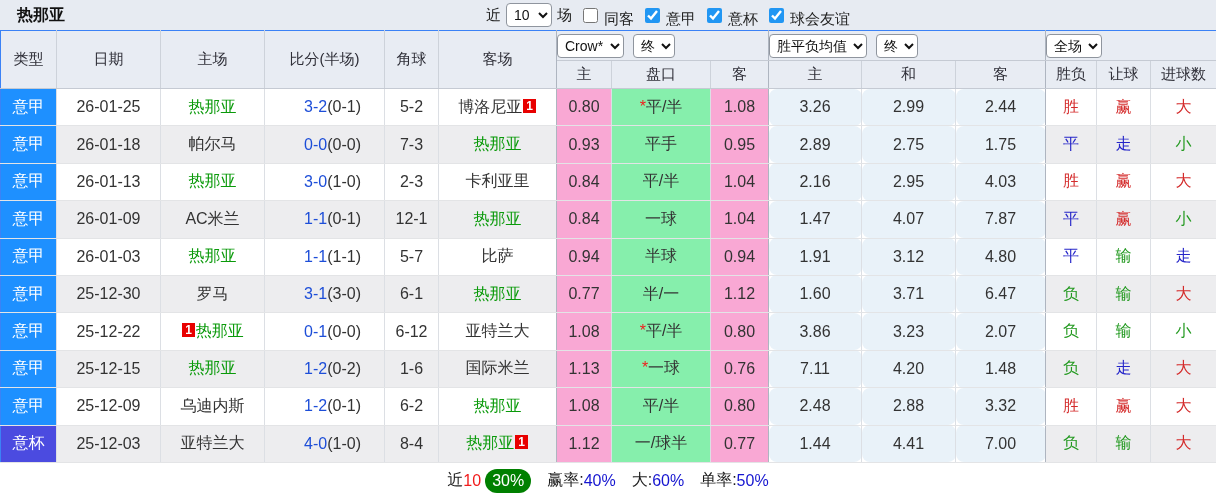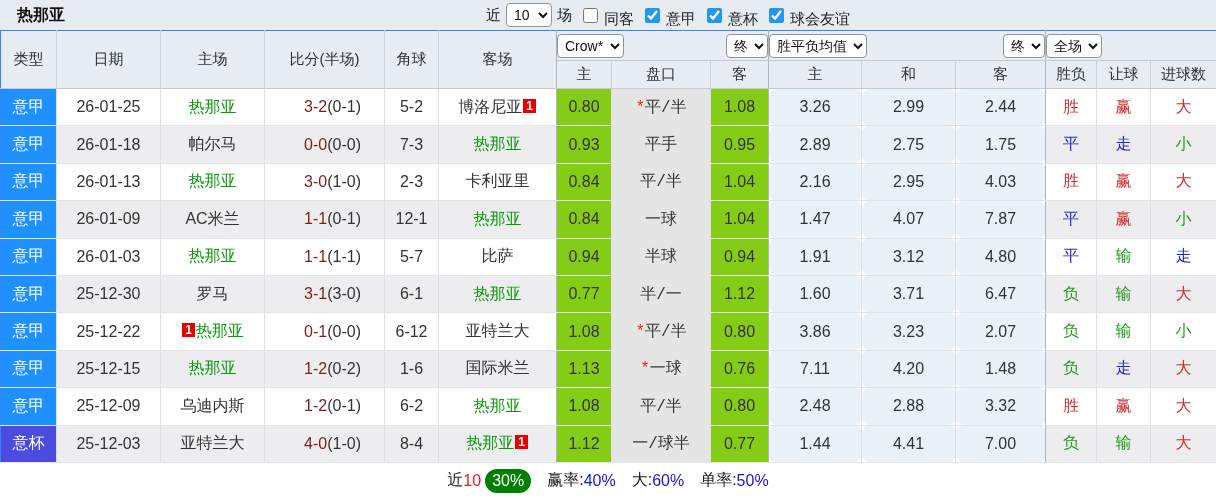--- a/index.html
+++ b/index.html
@@ -18,30 +18,30 @@
 
   
   table { width:1216px; border-collapse:collapse; table-layout:fixed; background:#fff; border:1px solid #3b82f6; }
   th, td { text-align:center; vertical-align:middle; overflow:hidden; white-space:nowrap;
     border-right:1px solid #dcdfe4; border-bottom:1px solid #e3e4e6; font-size:16px; }
   thead th { background:#e8ecf3; font-weight:normal; font-size:15px; color:#2f2f38;
     border-right:1px solid #cdd2da; border-bottom:1px solid #c5cad3; }
   .hr1 th { height:30px; }
   .hr2 th { height:28px; }
   .brs { border-right:1px solid #aeb5c0 !important; }
-  .sel-group { display:flex; justify-content:space-between; align-items:center; gap:9px; }
+  .sel-group { display:flex; justify-content:flex-start; align-items:center; gap:9px; }
   tbody td { height:37.4px; }
   tbody tr:nth-child(even) .c-plain { background:#ededef; }
-  .c-cream { background:#84cc16; }
-  .c-white { background:#e5e5e5;font-family:Liberation Mono, monospace; }
+  .c-cream { background:#f9a8d4; }
+  .c-white { background:#86efac; }
   .c-blue  { background:#e9f2f9;border-radius:8px; }
   td.t-league { background:#1e90ff; color:#fff; }
   td.t-cup    { background:#4b4be0; color:#fff; }
   .tname.g { color:#0a9a0a; }
-  .score { color:#7f1d1d;margin-left:16px; }
+  .score { color:#1d4ed8;margin-left:16px; }
   .half  { color:#333; }
   .star  { color:#f21c1c; }
   .badge { display:inline-block; background:#e80000; color:#fff; font-size:12px; font-weight:bold;
     line-height:14px; padding:0 3px; margin:0 1px; vertical-align:2px; }
   .badge:empty { display:none; }
   td.w { color:#d42b2b; }
   td.d { color:#2626c9; }
   td.l { color:#22991f; }
 
   

